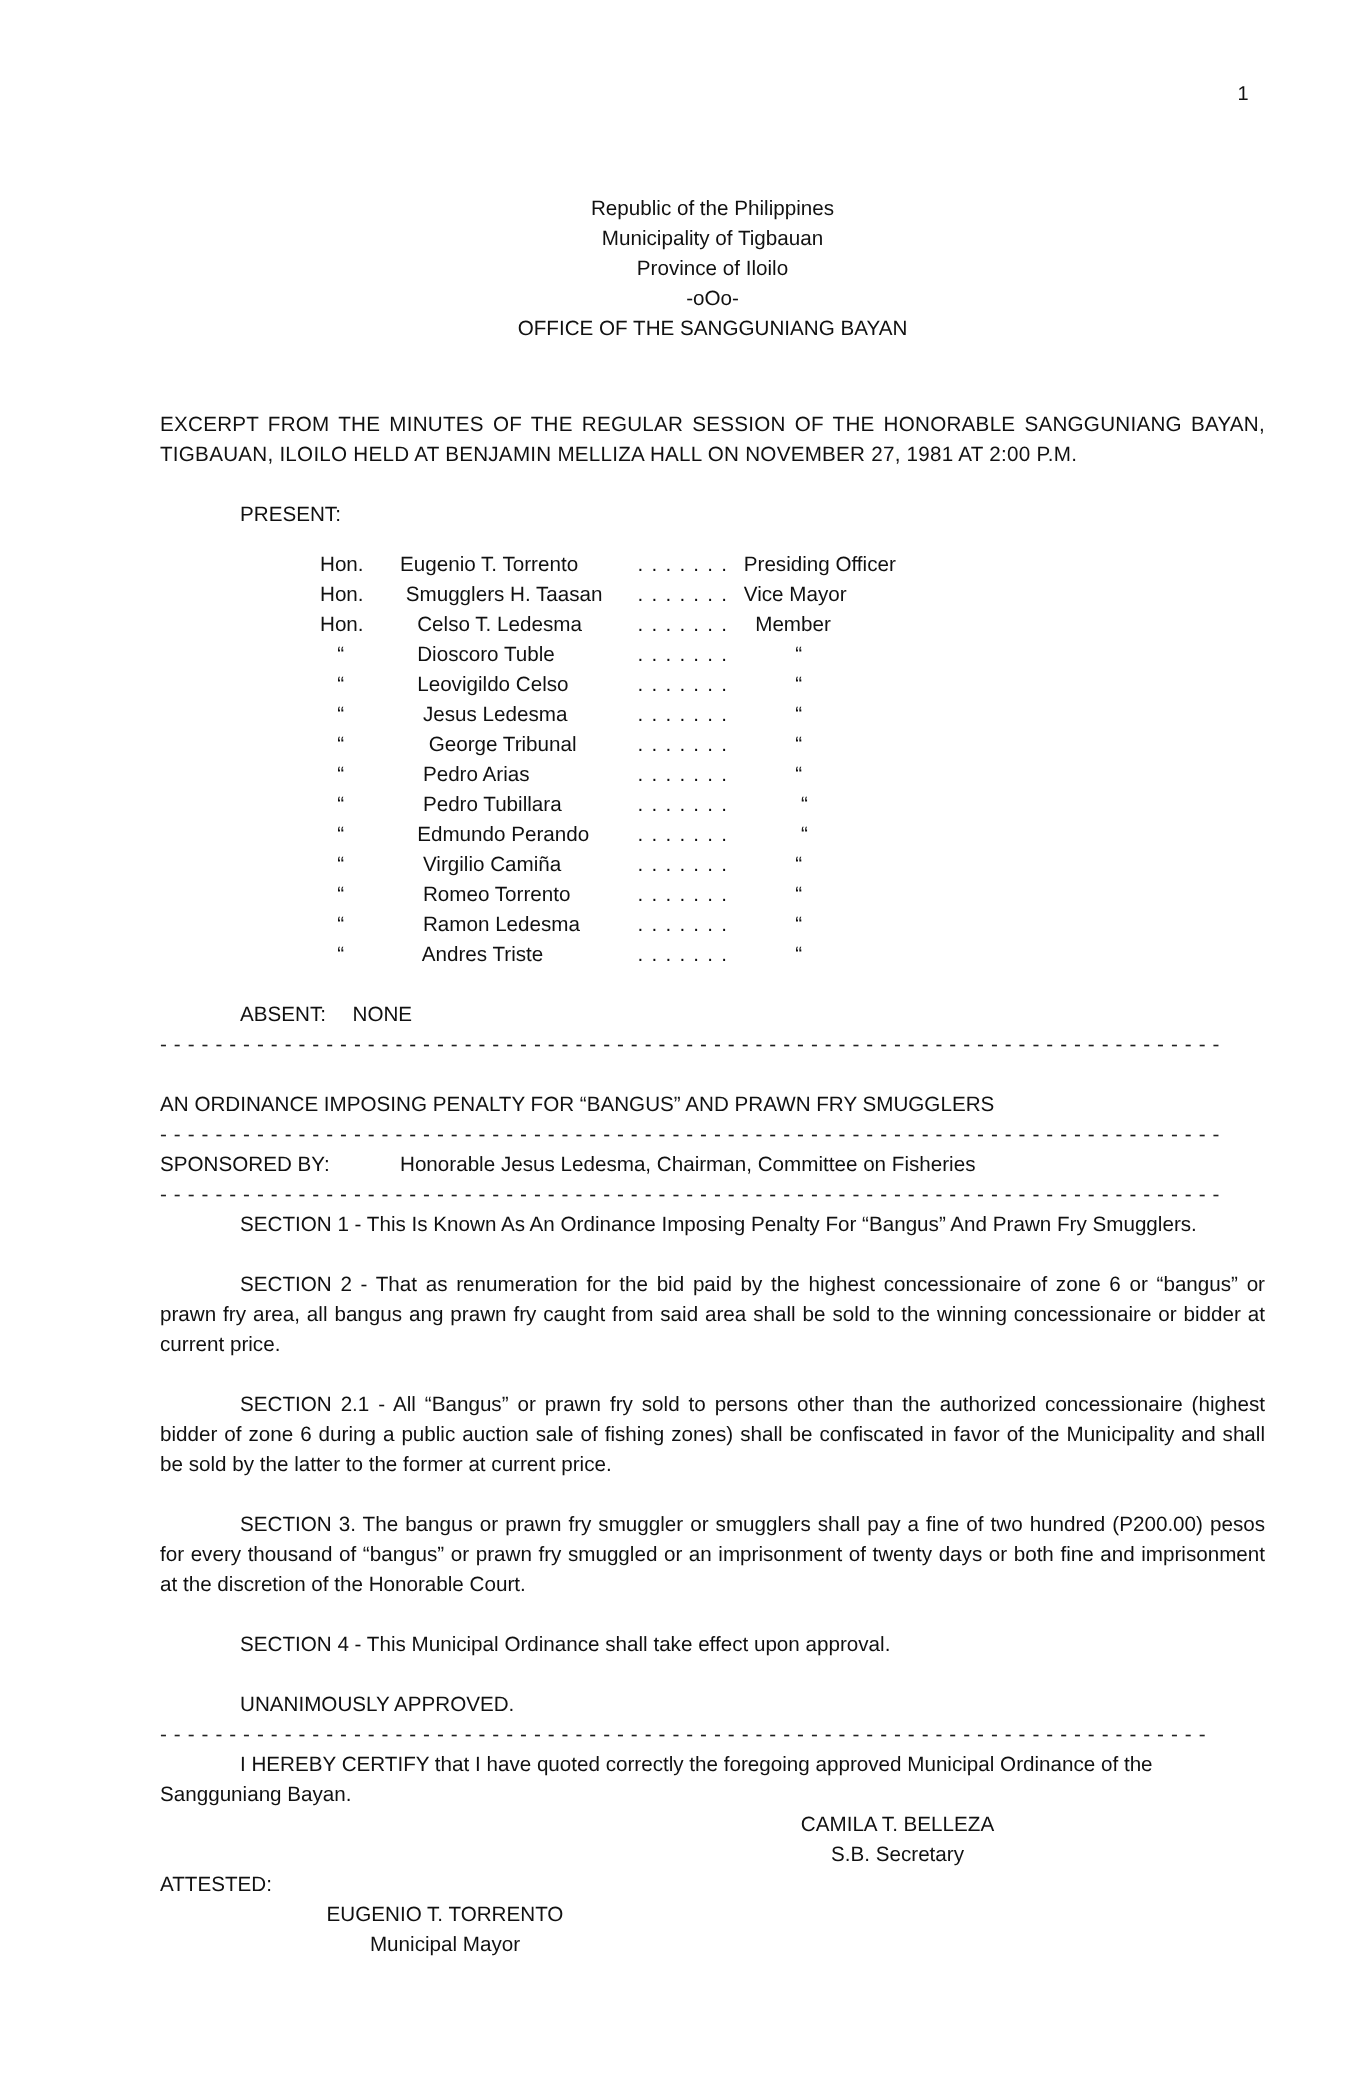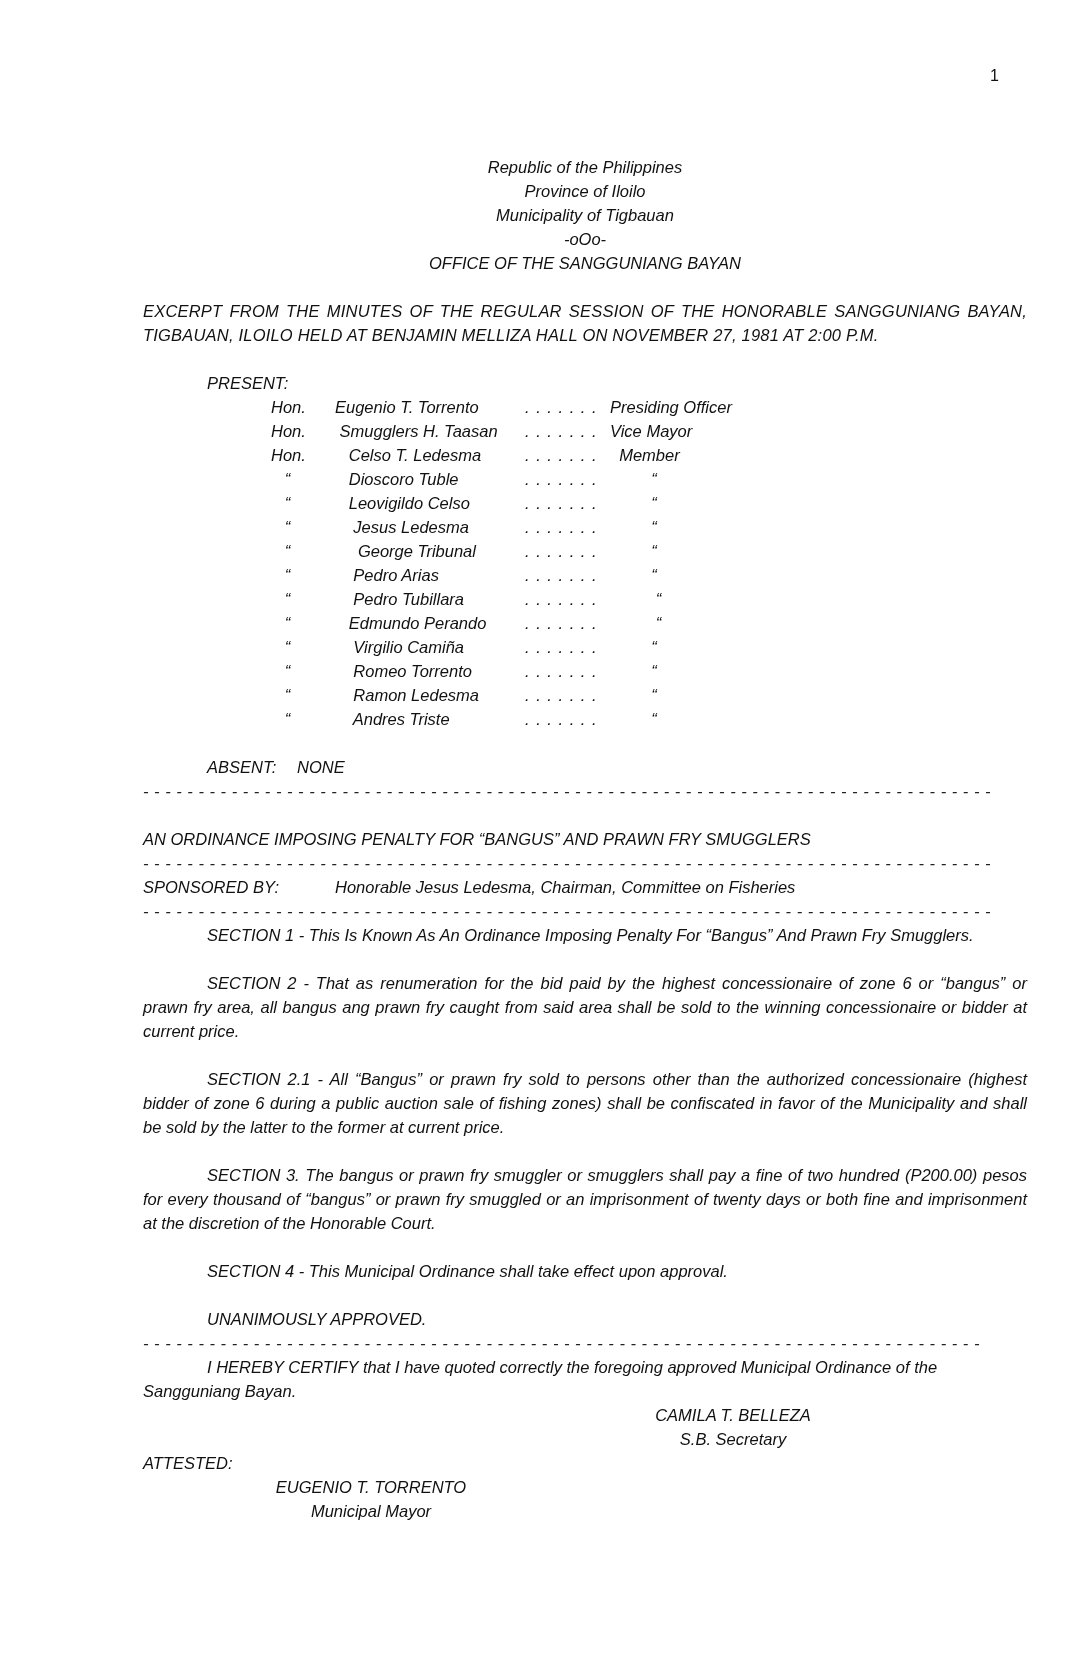--- a/index.html
+++ b/index.html
@@ -2,51 +2,51 @@
 <html><head>
 <meta charset="utf-8">
 <style>
   html, body { margin: 0; padding: 0; background: #ffffff; }
   body {
     width: 1088px; height: 1664px; position: relative; overflow: hidden;
     font-family: "Liberation Sans", "DejaVu Sans", sans-serif;
     color: #111111; font-size: 16.5px; line-height: 24px;
   }
   .page-num { position: absolute; top: 64px; left: 990px; font-size: 16px; }
-  .doc { position: absolute; left: 143px; top: 155px; width: 884px; font-style: italic; }
+  .doc { position: absolute; left: 128px; top: 155px; width: 884px; }
   .center { text-align: center; }
   .header-block { margin-left: 0; }
   .header-block div { text-align: center; }
   .just { text-align: justify; }
-  .excerpt { text-align: justify; text-align-last: left; letter-spacing: 0.2px; }
+  .excerpt { text-align: justify; text-align-last: left; letter-spacing: 0.2px; margin-top: 29px; }
   .gap { height: 24px; }
   .indent1 { padding-left: 64px; }
   .row { display: flex; height: 24px; }
   .row .hon { width: 64px; }
-  .present-list { padding-left: 128px; }
+  .present-list { padding-left: 128px; margin-top: 16px; }
   .present-list .col-name { width: 256px; white-space: pre; }
   .present-list .col-dots { width: 75px; letter-spacing: 1px; }
   .present-list .col-role { white-space: pre; }
   .divider { height: 24px; overflow: hidden; white-space: nowrap; letter-spacing: 0.5px; color: #222; }
   .bold { font-weight: bold; }
   .label-row { display: flex; }
   .label-row .lbl { width: 192px; }
   .para-first { text-indent: 64px; }
 </style>
 </head>
 <body>
 
 <div class="page-num">1</div>
 
 <div class="doc">
 
   <div class="header-block">
     <div>Republic of the Philippines</div>
+    <div>Municipality of Tigbauan</div>
     <div>Province of Iloilo</div>
-    <div>Municipality of Tigbauan</div>
     <div>-oOo-</div>
     <div>OFFICE OF THE SANGGUNIANG BAYAN</div>
   </div>
 
   <div class="gap"></div>
   <div class="excerpt">EXCERPT FROM THE MINUTES OF THE REGULAR SESSION OF THE HONORABLE SANGGUNIANG BAYAN, TIGBAUAN, ILOILO HELD  AT BENJAMIN MELLIZA HALL ON NOVEMBER 27, 1981 AT 2:00 P.M.</div>
   <div class="gap"></div>
 
   <div class="indent1">PRESENT:</div>
   <div class="present-list" id="present-list">

